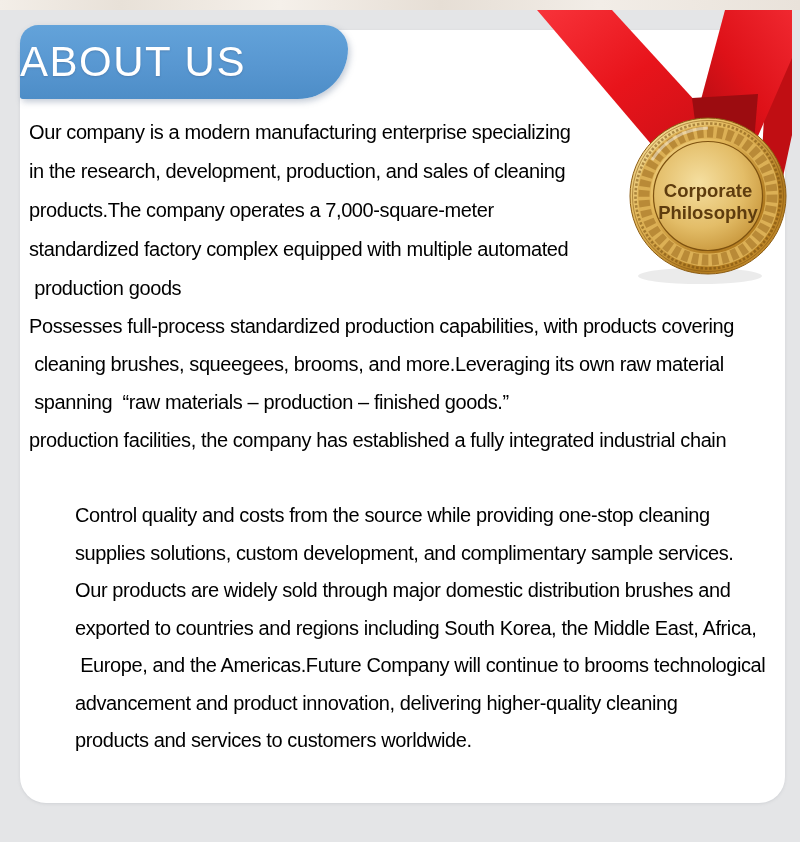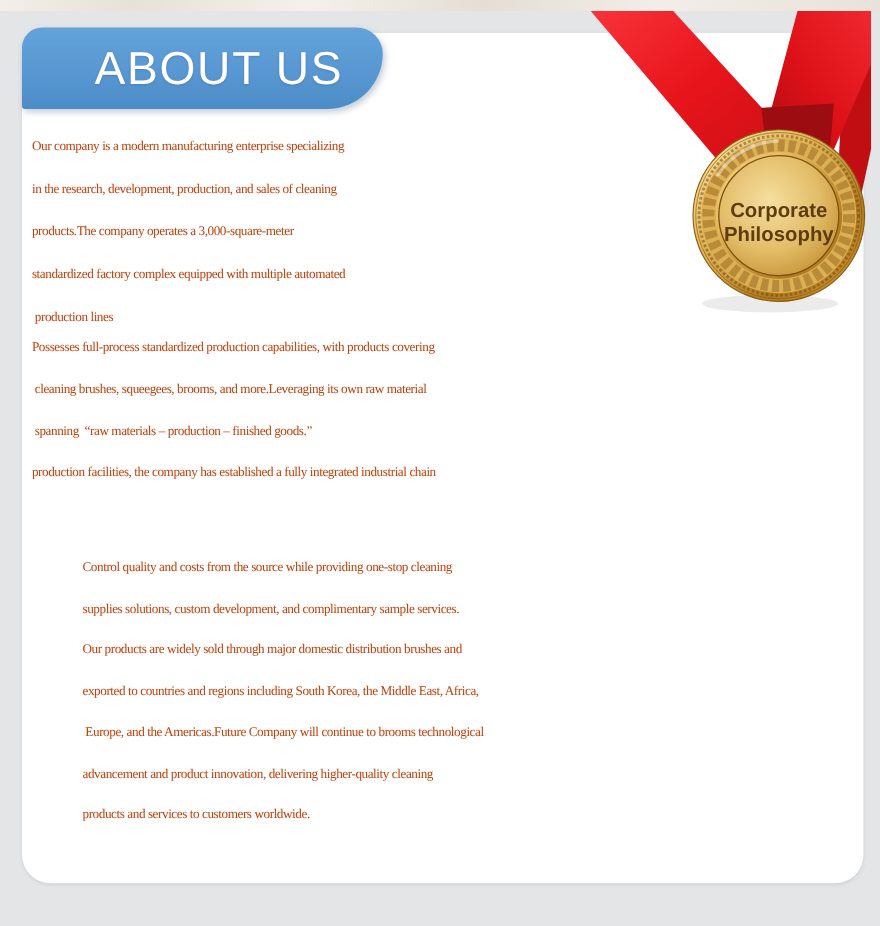--- a/index.html
+++ b/index.html
@@ -19,54 +19,53 @@
   }
   .about-banner{
     position:absolute;left:20px;top:25px;width:328px;height:74px;
     background:linear-gradient(180deg,#63a3da 0%,#5897d1 55%,#4d8dc7 100%);
     border-radius:20px 26px 55px 3px;
     box-shadow:2px 3px 6px rgba(90,110,140,0.35);
     display:flex;align-items:center;
   }
   .about-banner .title{
     color:#ffffff;font-size:42px;font-weight:400;letter-spacing:1.5px;
-    padding-left:38px;white-space:pre;line-height:1;
+    white-space:pre;line-height:1;
     text-shadow:0 1px 2px rgba(60,90,130,0.35);
-    margin-left:28px;
   }
   .text-col{
-    position:absolute;color:#c2410c;
-    font-size:12px;letter-spacing:-0.4px;font-family:Liberation Serif, serif;
+    position:absolute;color:#000000;
+    font-size:20px;letter-spacing:-0.4px;
   }
   .tline{white-space:pre;}
   .para1{left:29px;top:113px;}
   .para1 .tline{line-height:39px;height:39px;}
-  .para2{left:29px;top:296px;}
+  .para2{left:29px;top:307px;}
   .para2 .tline{line-height:38px;height:38px;}
   .para3{left:29px;top:497px;}
   .para3 .tline{line-height:37.5px;height:37.5px;margin-left:46px;}
   .medal-wrap{position:absolute;left:532px;top:0;width:260px;height:332px;}
 </style>
 </head>
 <body>
 
 <div class="wood-strip"></div>
 
 <div class="about-card"></div>
 
 <div class="about-banner">
   <div class="title">ABOUT US</div>
 </div>
 
 <div class="text-col para1">
     <div class="tline">Our company is a modern manufacturing enterprise specializing</div>
     <div class="tline">in the research, development, production, and sales of cleaning</div>
-    <div class="tline">products.The company operates a 3,000-square-meter</div>
+    <div class="tline">products.The company operates a 7,000-square-meter</div>
     <div class="tline">standardized factory complex equipped with multiple automated</div>
-    <div class="tline"> production lines</div>
+    <div class="tline"> production goods</div>
   </div>
 <div class="text-col para2">
     <div class="tline">Possesses full-process standardized production capabilities, with products covering</div>
     <div class="tline"> cleaning brushes, squeegees, brooms, and more.Leveraging its own raw material</div>
     <div class="tline"> spanning  “raw materials – production – finished goods.”</div>
     <div class="tline">production facilities, the company has established a fully integrated industrial chain</div>
   </div>
 <div class="text-col para3">
     <div class="tline">Control quality and costs from the source while providing one-stop cleaning</div>
     <div class="tline">supplies solutions, custom development, and complimentary sample services.</div>

